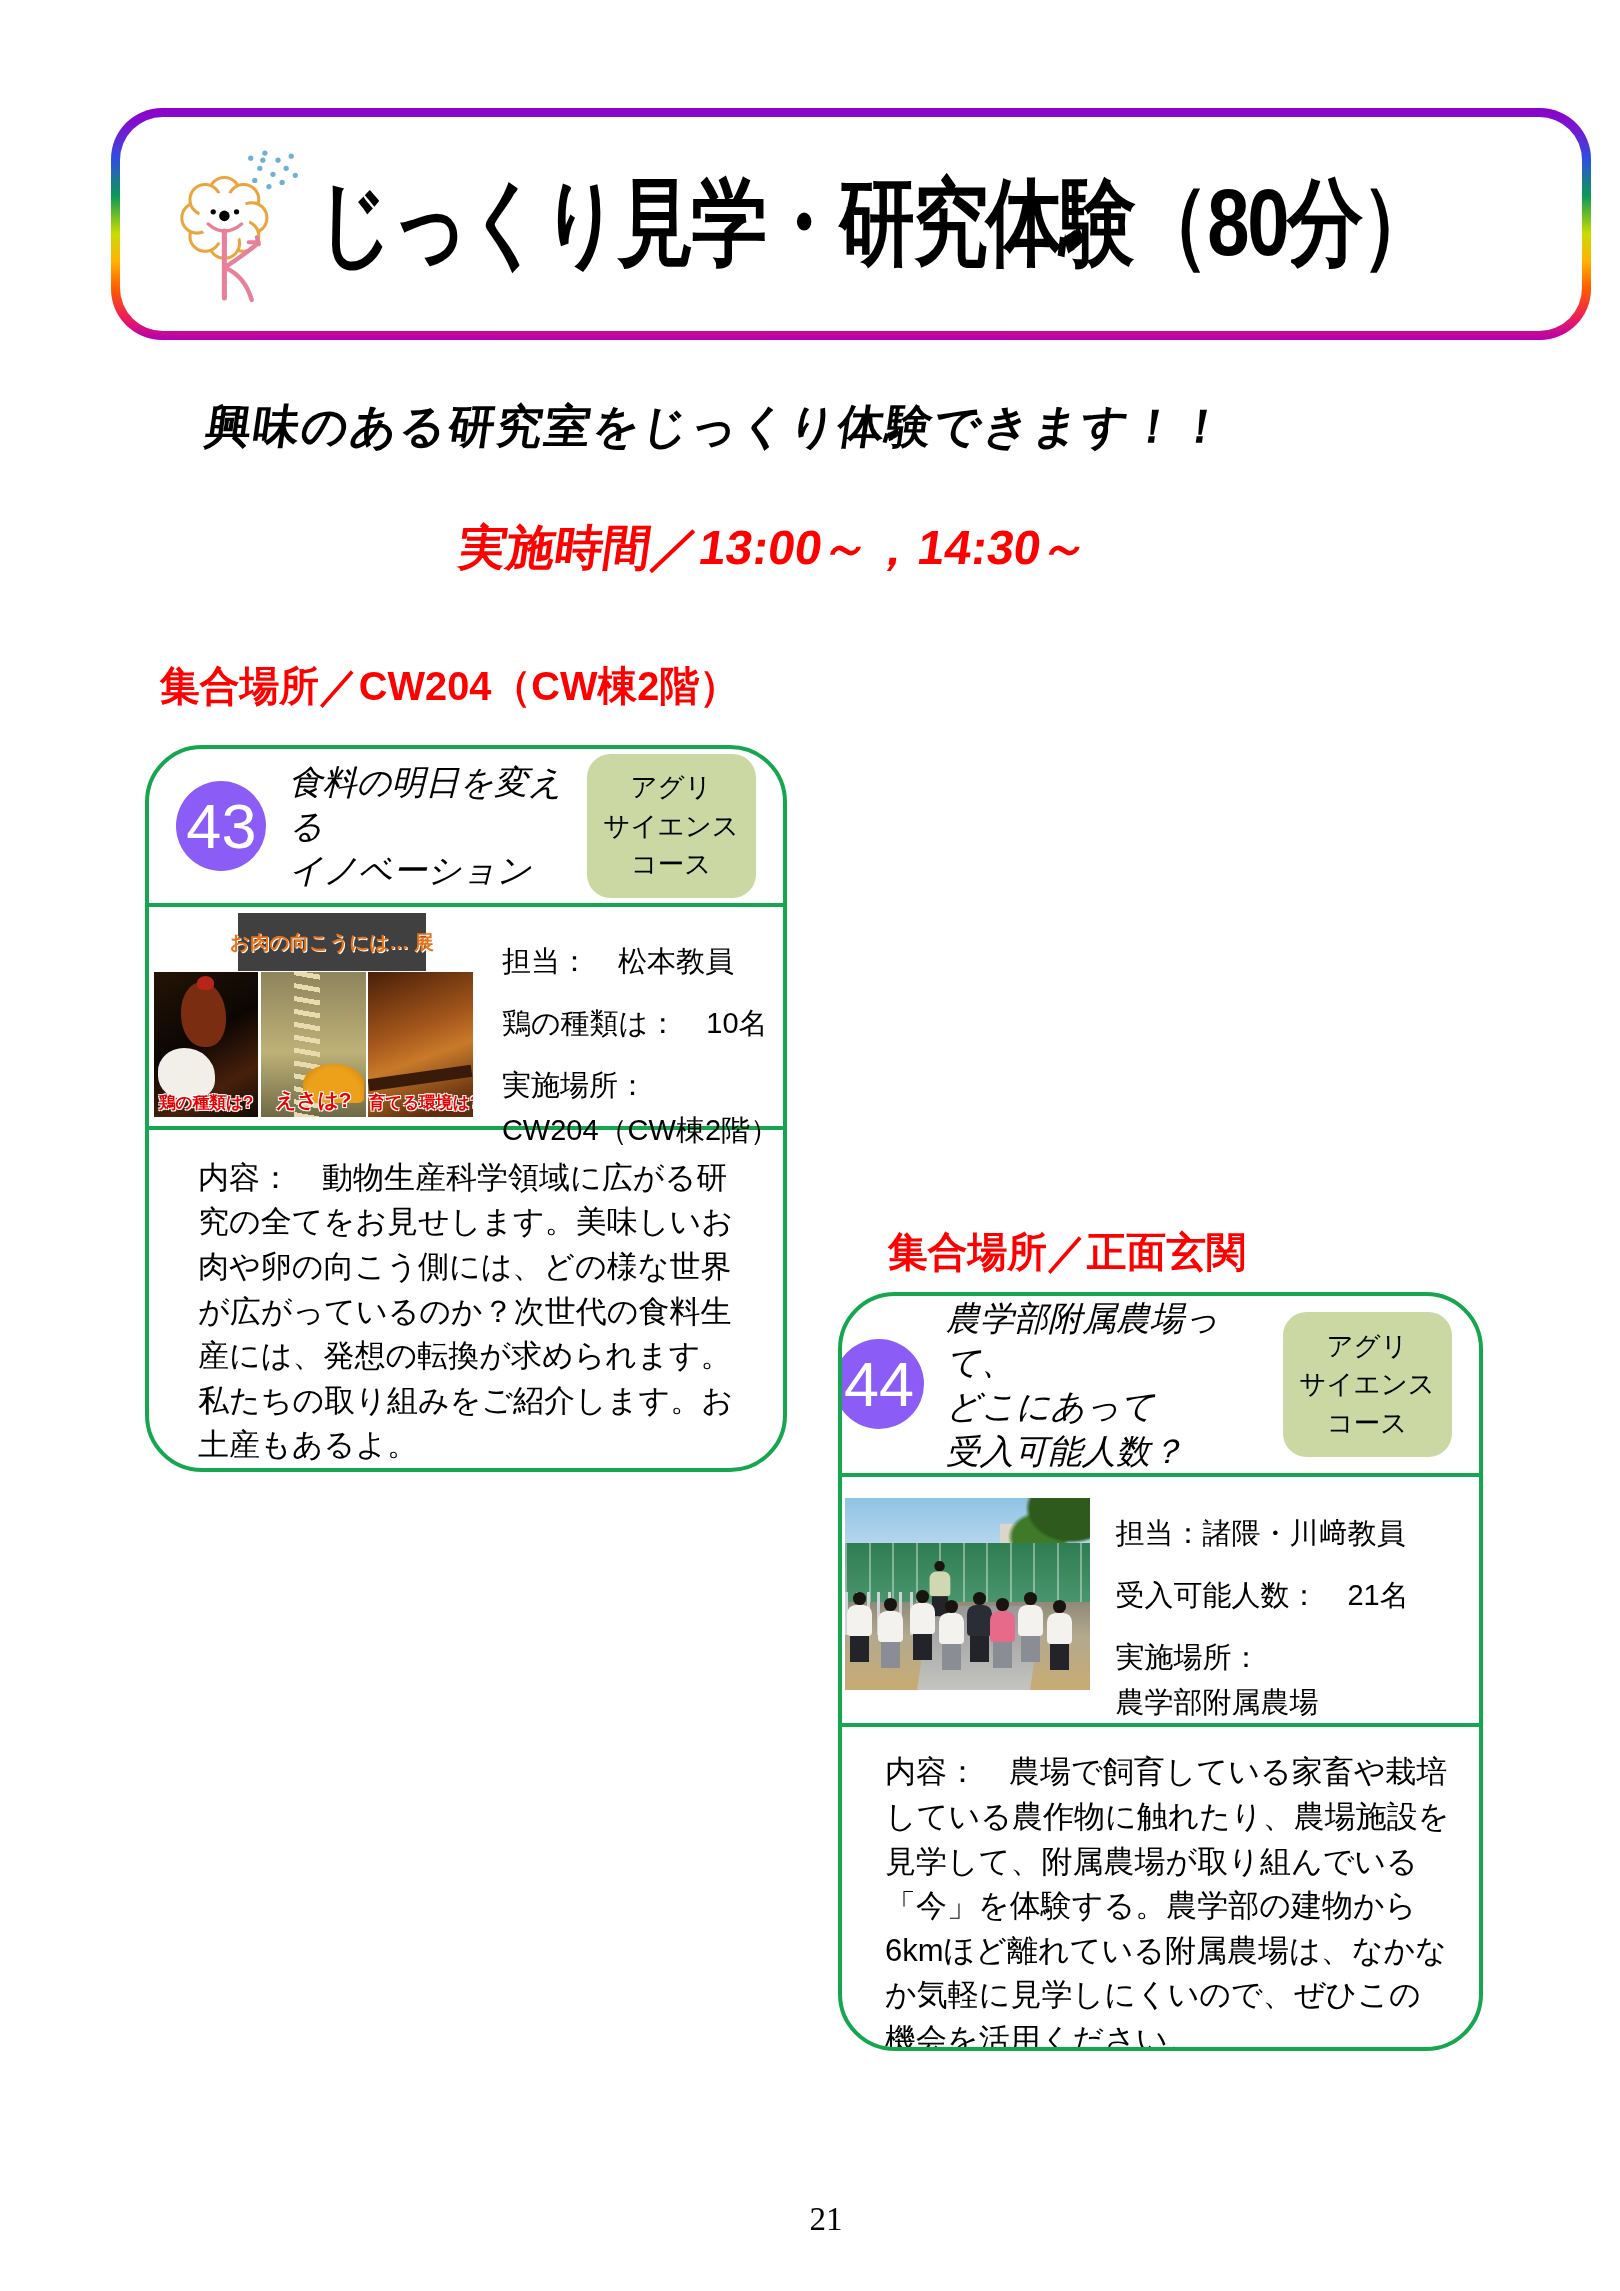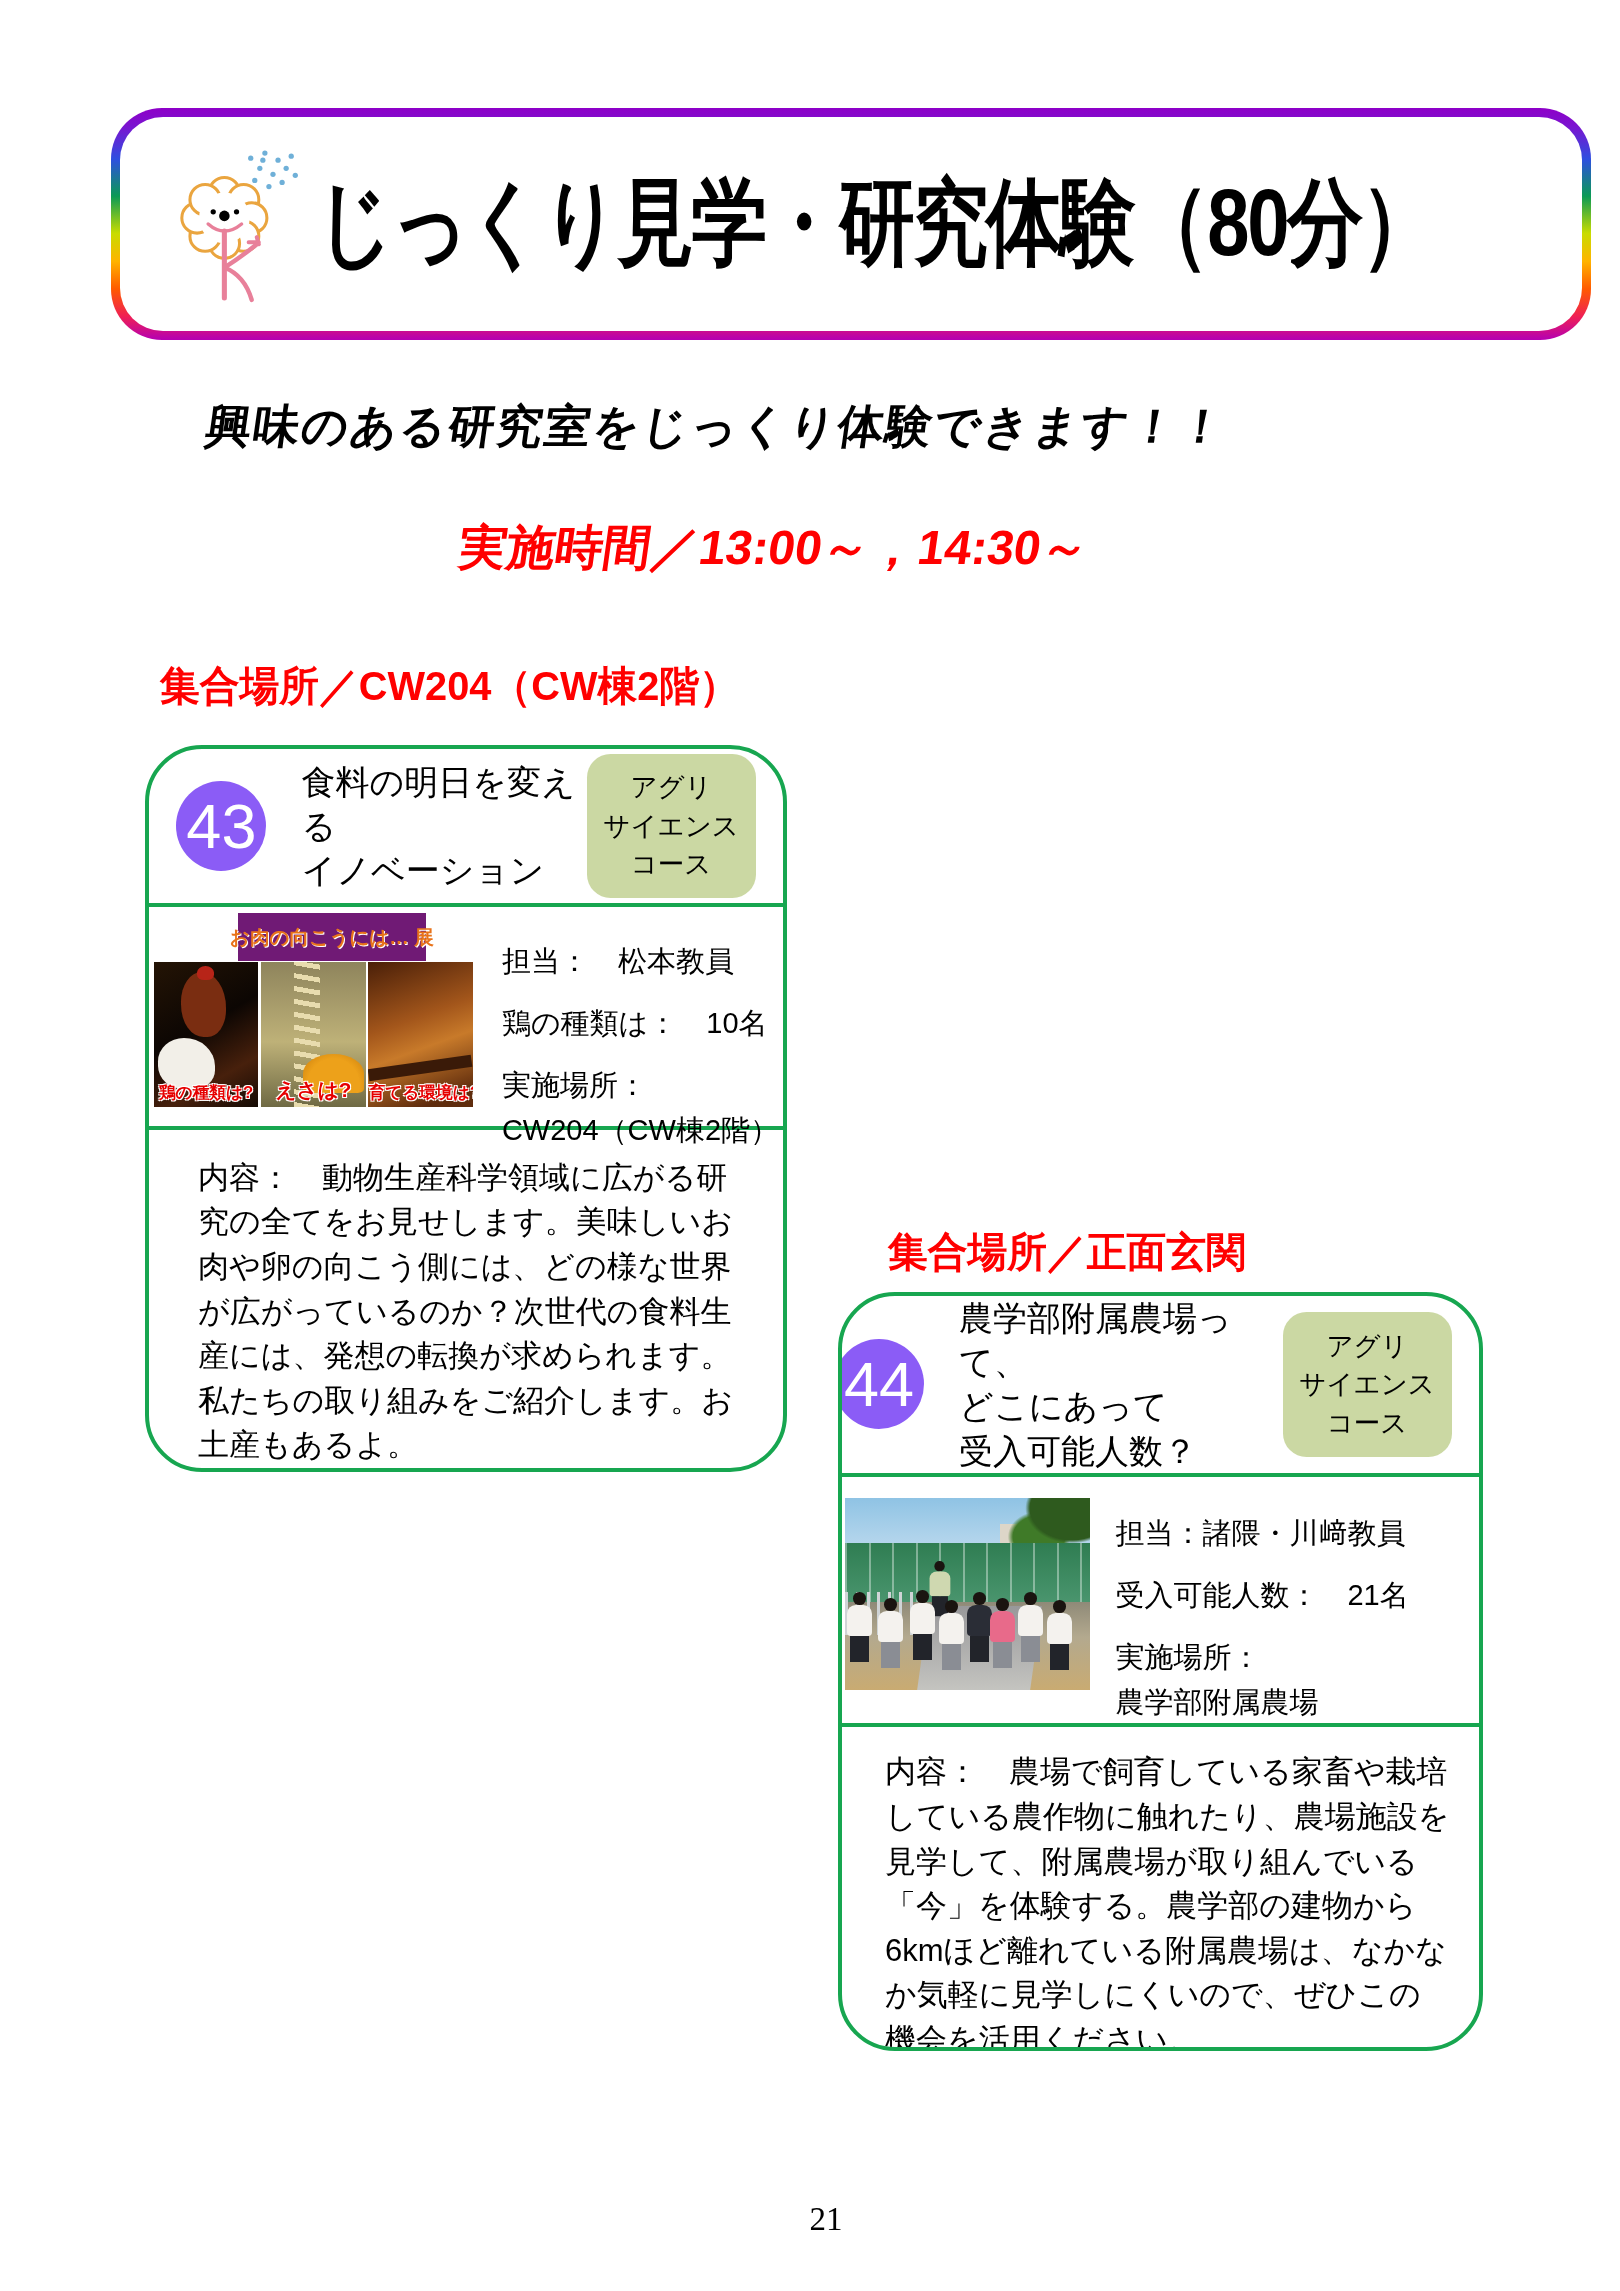--- a/index.html
+++ b/index.html
@@ -36,31 +36,31 @@
   .card-44{left:838px;top:1292px;width:645px;height:759px;}
 
   .card-head{display:flex;align-items:center;border-bottom:4.9px solid #17a650;box-sizing:border-box;}
   .card-43 .card-head{height:191px;padding:0 27.4px 0 27.4px;}
   .card-44 .card-head{height:196px;padding:0 27.4px 0 3.9px;}
 
   .num-circle{width:90px;height:90px;border-radius:50%;background:#8b5cf6;color:#fff;
     font-size:63px;line-height:1;display:flex;align-items:center;justify-content:center;flex:0 0 auto;}
   .card-44 .num-circle{margin-left:-11.8px;}
 
-  .card-title{margin-left:35px;font-size:34px;line-height:1.3;font-weight:normal;}
+  .card-title{margin-left:22px;font-size:34px;line-height:1.3;font-weight:normal;font-style:italic;}
   .badge{margin-left:auto;background:#cbd8a3;border-radius:23.5px;width:169px;box-sizing:border-box;
     padding:14.7px 7.8px;text-align:center;font-size:26.5px;line-height:1.45;flex:0 0 auto;}
 
   .card-media{display:flex;border-bottom:4.9px solid #17a650;box-sizing:border-box;}
   .card-43 .card-media{height:223px;padding:5.9px 7.8px 5.9px 4.9px;}
   .card-44 .card-media{height:250px;padding:21.6px 7.8px 5.9px 2.9px;}
 
   
   .photo43{width:319px;flex:0 0 auto;margin-top:0;}
-  .p43-banner{margin-left:84px;width:188px;height:48px;background:#701a75;
+  .p43-banner{margin-left:84px;width:188px;height:58px;background:#404040;
     display:flex;align-items:center;justify-content:center;white-space:nowrap;
     color:#e8731a;font-weight:bold;font-size:19.6px;text-shadow:1px 1px 0 #fff;}
   .p43-panels{display:flex;height:145px;gap:2.9px;margin-top:1px;border-radius:13px;}
   .p43-panel{flex:1;position:relative;overflow:hidden;}
   .pan1{background:linear-gradient(150deg,#241405 0%,#0c0603 45%,#47200c 75%,#140a04 100%);}
   .pan2{background:linear-gradient(180deg,#8e845c 0%,#beb178 55%,#6f6a44 100%);}
   .pan3{background:linear-gradient(160deg,#4a1f08 0%,#a3561b 40%,#c87a2a 58%,#5f2c0d 90%);}
   .hen-w{position:absolute;left:3.9px;bottom:17.6px;width:57px;height:51px;border-radius:50% 60% 40% 50%;
     background:#f2efe8;}
   .hen-b{position:absolute;left:27.4px;top:9.8px;width:45px;height:65px;border-radius:50% 60% 45% 55%;

